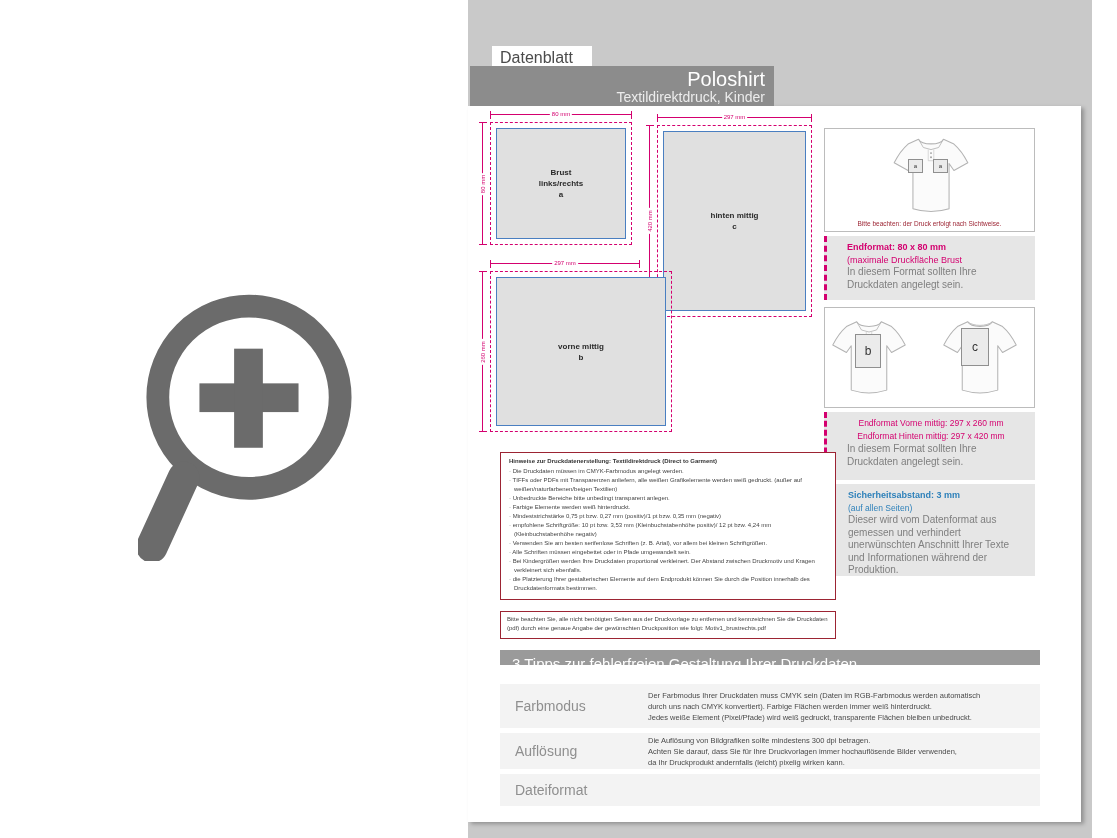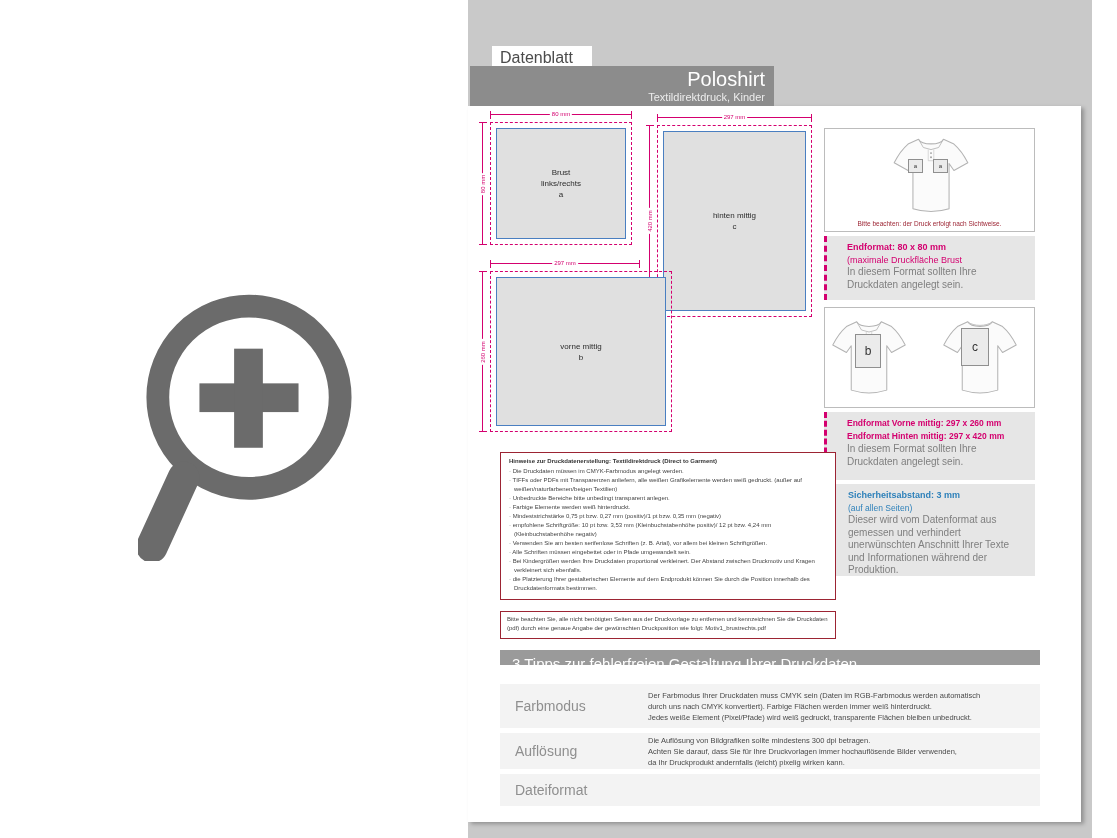--- a/index.html
+++ b/index.html
@@ -22,50 +22,50 @@
   
   .canvas{position:absolute;left:468px;top:0;width:624px;height:838px;background:var(--canvas);}
   .page{position:absolute;left:468px;top:106px;width:613px;height:716px;background:#fff;box-shadow:3px 2px 4px rgba(0,0,0,.28);}
 
   
   .tab{position:absolute;left:492px;top:46px;width:100px;height:23px;background:#fff;
        font-size:16px;color:#4b4b4b;line-height:23px;padding-left:8px;}
   .titlebar{position:absolute;left:470px;top:66px;width:304px;height:40px;background:var(--bar);
        text-align:right;padding:2px 9px 0 0;}
   .titlebar .t1{font-size:20px;color:#fff;line-height:22px;}
-  .titlebar .t2{font-size:11px;color:#ececec;line-height:14px;}
+  .titlebar .t2{font-size:14px;color:#ececec;line-height:14px;}
 
   
   .dimh{position:absolute;height:0;border-top:1px solid var(--magenta);}
   .dimh::before,.dimh::after{content:"";position:absolute;top:-4px;width:1px;height:8px;background:var(--magenta);}
   .dimh::before{left:0;} .dimh::after{right:0;}
   .dimh .dlab{position:absolute;left:50%;top:-4px;transform:translateX(-50%);background:#fff;
        font-size:6px;line-height:7px;color:var(--magenta);padding:0 2px;white-space:nowrap;}
   .dimv{position:absolute;width:0;border-left:1px solid var(--magenta);}
   .dimv::before,.dimv::after{content:"";position:absolute;left:-4px;width:8px;height:1px;background:var(--magenta);}
   .dimv::before{top:0;} .dimv::after{bottom:0;}
   .dimv .dlab{position:absolute;top:50%;left:0;transform:translate(-50%,-50%) rotate(-90deg);background:#fff;
        font-size:6px;line-height:7px;color:var(--magenta);padding:0 2px;white-space:nowrap;}
 
   
   .dashedrect{position:absolute;border:1px dashed var(--magenta);}
   .innerrect{position:absolute;left:5px;top:5px;right:5px;bottom:5px;background:#e0e0e0;
        border:1px solid var(--blue-line);display:flex;flex-direction:column;align-items:center;justify-content:center;
-       font-size:8px;line-height:11px;color:#2b2b2b;text-align:center;}
+       font-size:8px;line-height:11px;color:#2b2b2b;text-align:center;font-weight:bold;}
 
   
   .shirtbox{position:absolute;left:824px;width:211px;background:#fff;border:1px solid #bcbcbc;}
   .shirt-note{position:absolute;left:0;right:0;bottom:4px;text-align:center;font-size:6.5px;color:var(--darkred);}
   .patch{position:absolute;border:1px solid #8f8f8f;background:#ebebeb;color:#333;
        display:flex;align-items:center;justify-content:center;}
   .infobox{position:absolute;left:824px;width:211px;background:#e6e6e6;padding:5px 20px;}
   .infobox.magenta{border-left:3px dashed var(--magenta);}
   .infobox.blue{border-left:4px solid var(--blue-text);}
   .infobox .ti{font-size:9px;font-weight:bold;color:var(--magenta);line-height:13px;white-space:nowrap;}
-  .infobox .ti2{font-size:8.5px;font-weight:bold;color:var(--magenta);line-height:13px;white-space:nowrap;}
+  .infobox .ti2{font-size:8.5px;font-weight:normal;color:var(--magenta);line-height:13px;white-space:nowrap;text-align:center;}
   .infobox .sub{font-size:9px;color:var(--magenta);line-height:12px;}
   .infobox .bi{font-size:9px;font-weight:bold;color:var(--blue-text);line-height:13px;}
   .infobox .bsub{font-size:8.5px;color:var(--blue-text);line-height:12px;}
   .infobox .body{font-size:10px;color:var(--graytext);line-height:12.5px;}
 
   
   .hinweise{position:absolute;left:500px;top:452px;width:336px;height:148px;border:1px solid var(--darkred);
        background:#fff;padding:5px 8px;}
   .hinweise h3{font-size:6px;color:#333;font-weight:bold;margin-bottom:3px;}
   .hinweise ul{list-style:none;font-size:6px;line-height:9px;color:#444;}

